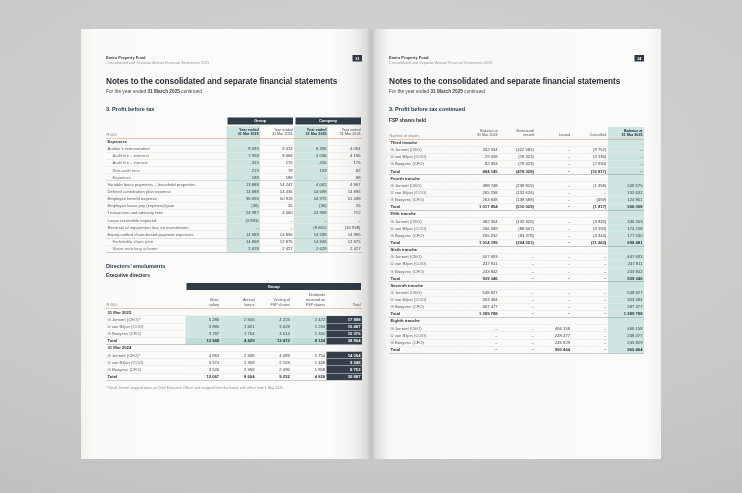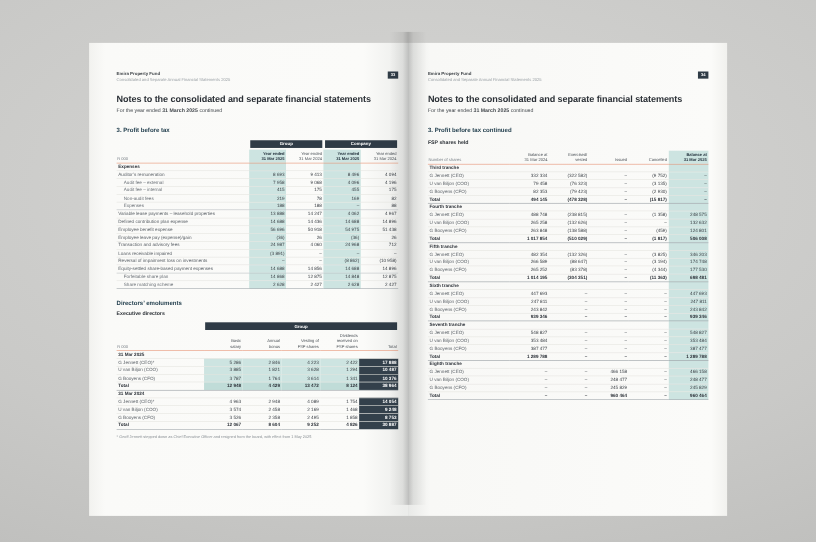--- a/index.html
+++ b/index.html
@@ -5,21 +5,21 @@
   html,body{margin:0;padding:0;background:#c6c6c4;}
   .scene{position:relative;width:742px;height:493px;overflow:hidden;
     background:radial-gradient(120% 95% at 50% 35%, #d6d6d4 0%, #c9c9c7 55%, #b9b9b7 100%);
     font-family:"Liberation Sans", sans-serif;}
   .book{position:absolute;left:81px;top:29px;width:580px;height:430px;display:flex;
     box-shadow:
       -2px 2px 0 #ececе8, 2px 2px 0 #ececе8,
       -3px 3px 0 #dcdcd8, 3px 3px 0 #dcdcd8,
       0 2px 0 #efefeb, 0 4px 0 #e0e0dc, 0 6px 0 #d2d2ce,
       0 24px 36px rgba(55,55,53,.45), 0 8px 14px rgba(55,55,53,.28);}
-  .page{width:290px;height:430px;position:relative;overflow:hidden;margin-top:10px;}
+  .page{width:290px;height:430px;position:relative;overflow:hidden;}
   .page.left{background:linear-gradient(90deg,#f2f2ef 0%,#fafaf8 5%,#fbfbf9 86%,#ecedeb 99%);}
   .page.right{background:linear-gradient(90deg,#e9eae8 0%,#f8f8f6 7%,#fbfbf9 95%,#f1f1ee 100%);}
   .spine{position:absolute;left:50%;top:0;transform:translateX(-50%);width:34px;height:100%;z-index:6;pointer-events:none;
     background:linear-gradient(90deg,rgba(0,0,0,0) 0%,rgba(0,0,0,.07) 36%,rgba(0,0,0,.18) 50%,rgba(0,0,0,.07) 64%,rgba(0,0,0,0) 100%);}
   .content{position:absolute;left:0;top:0;width:580px;height:860px;transform:scale(.5);transform-origin:0 0;
     box-sizing:border-box;color:#2e3237;}
   .page.left .content{padding:52px 18px 0 50px;}
   .page.right .content{padding:52px 34px 0 36px;}
 
   .ph{display:flex;justify-content:space-between;align-items:flex-start;margin-bottom:22px;}

